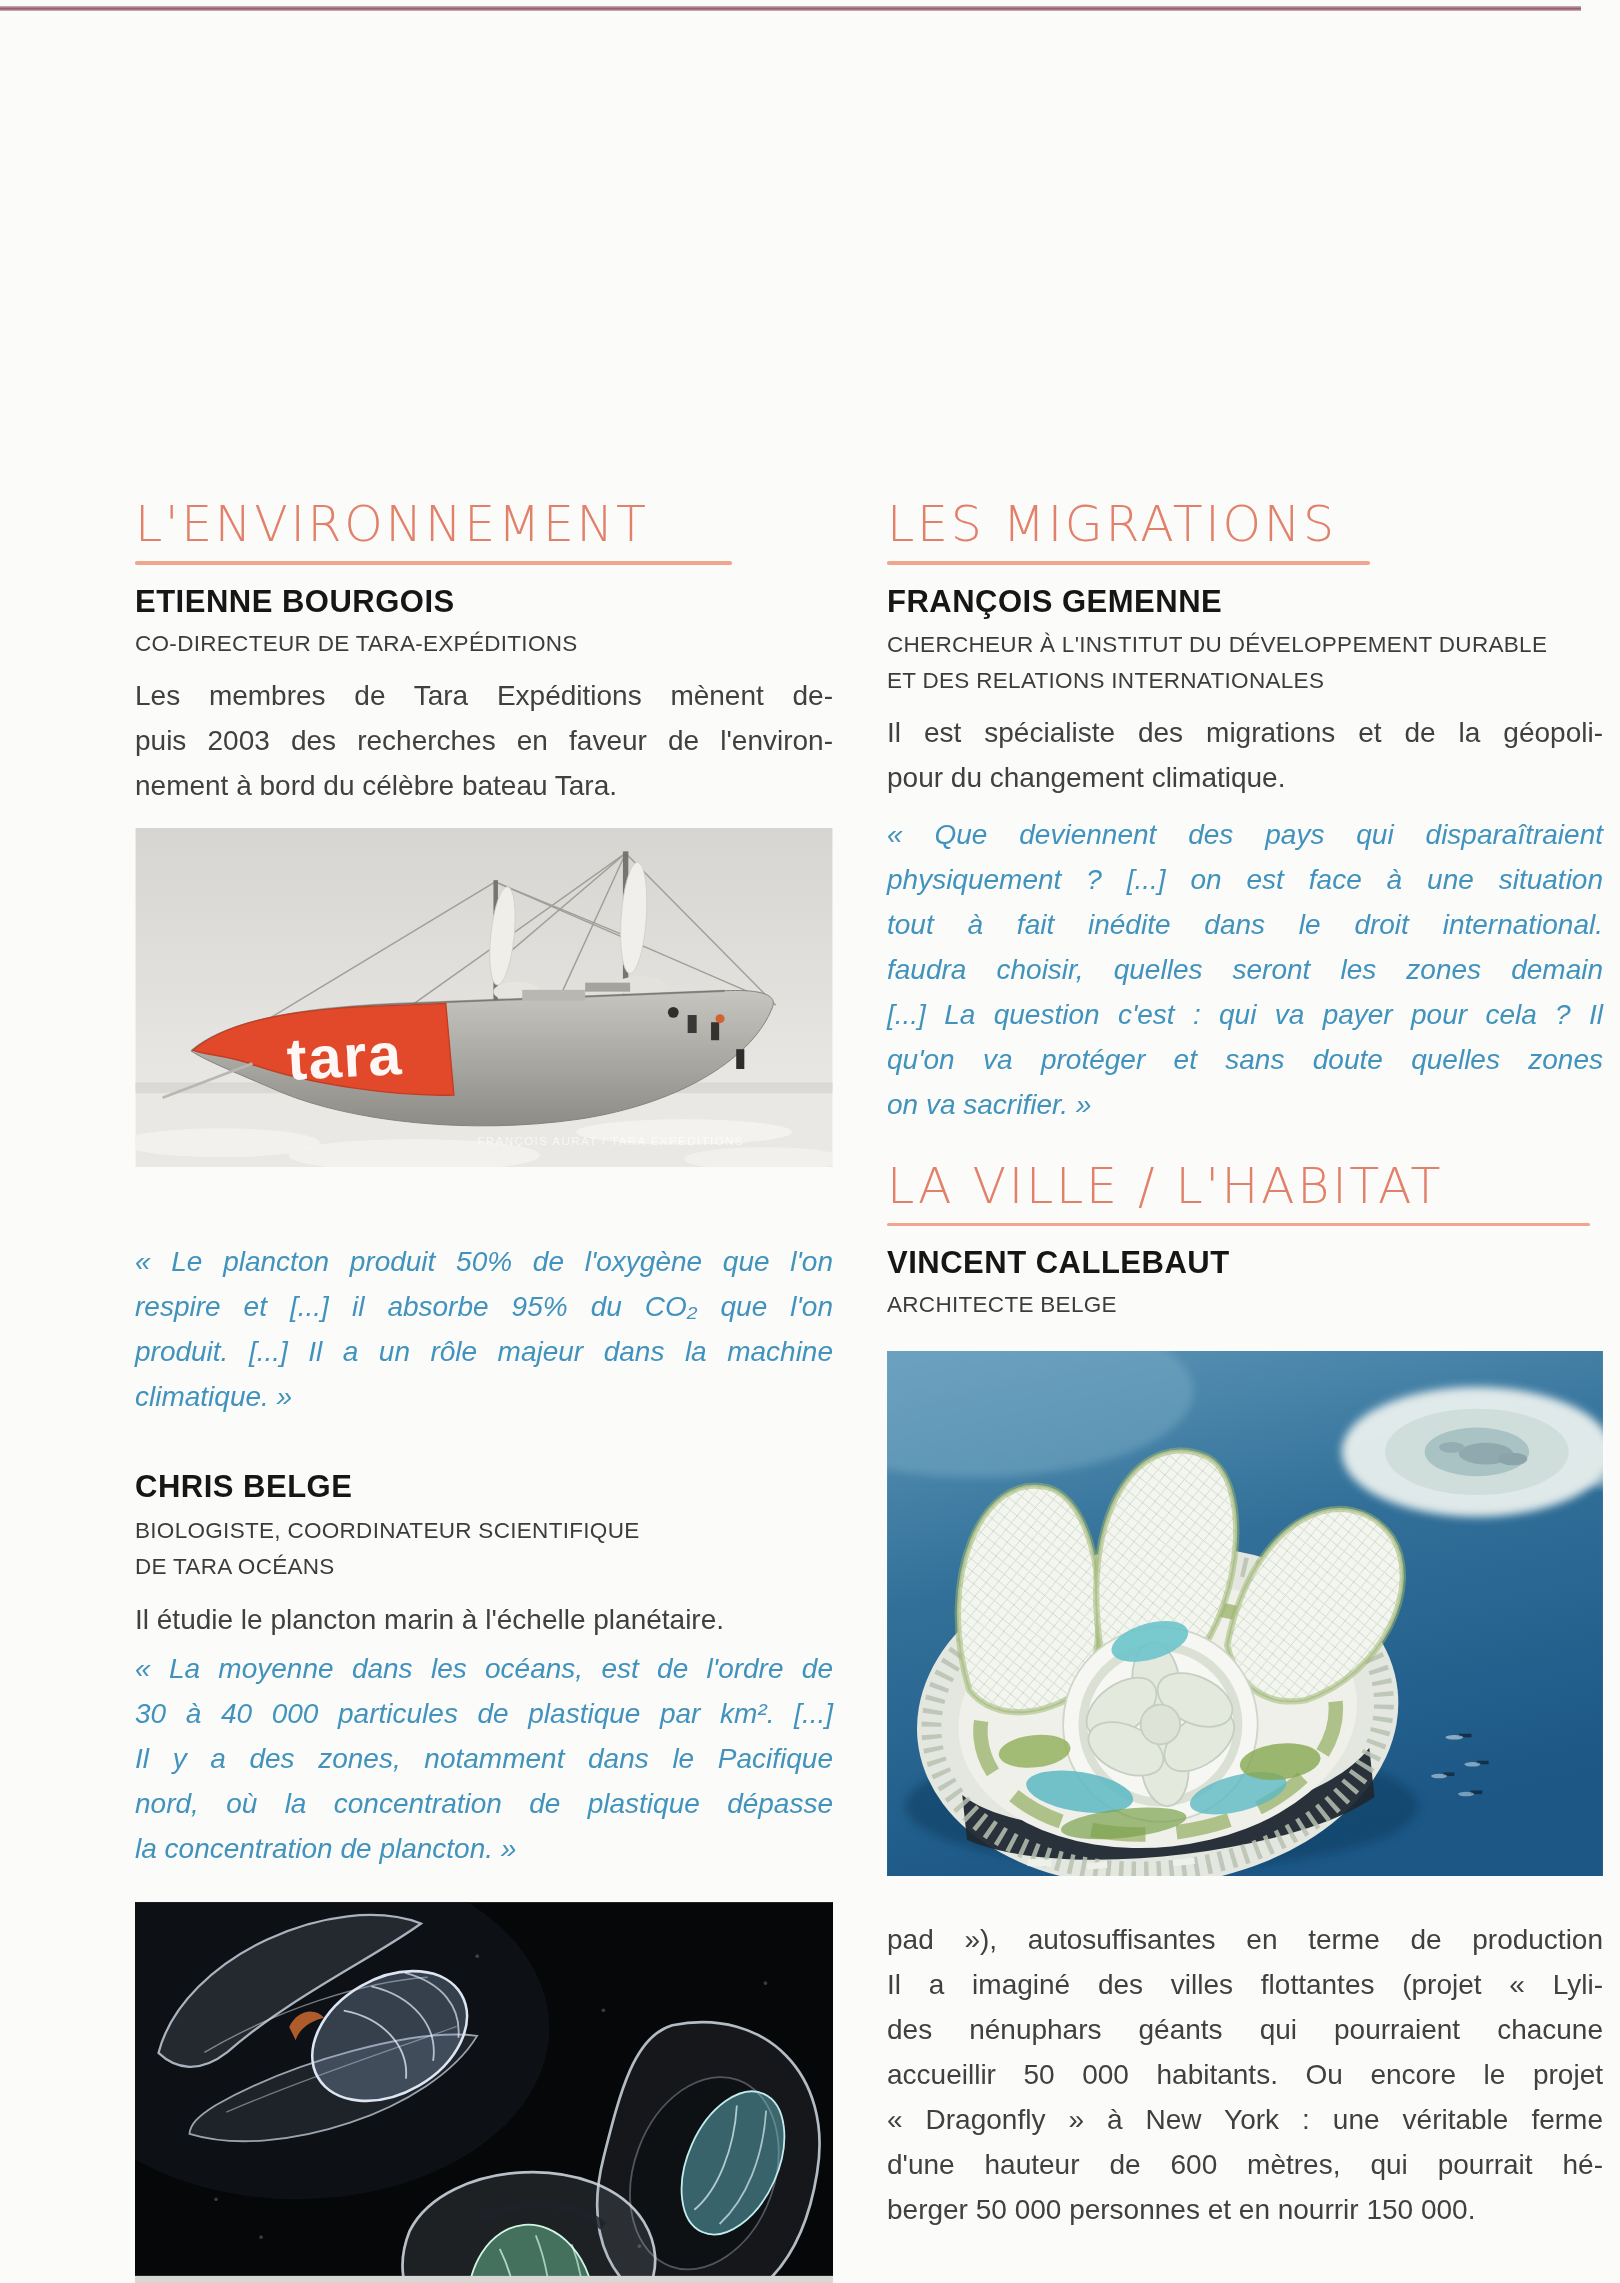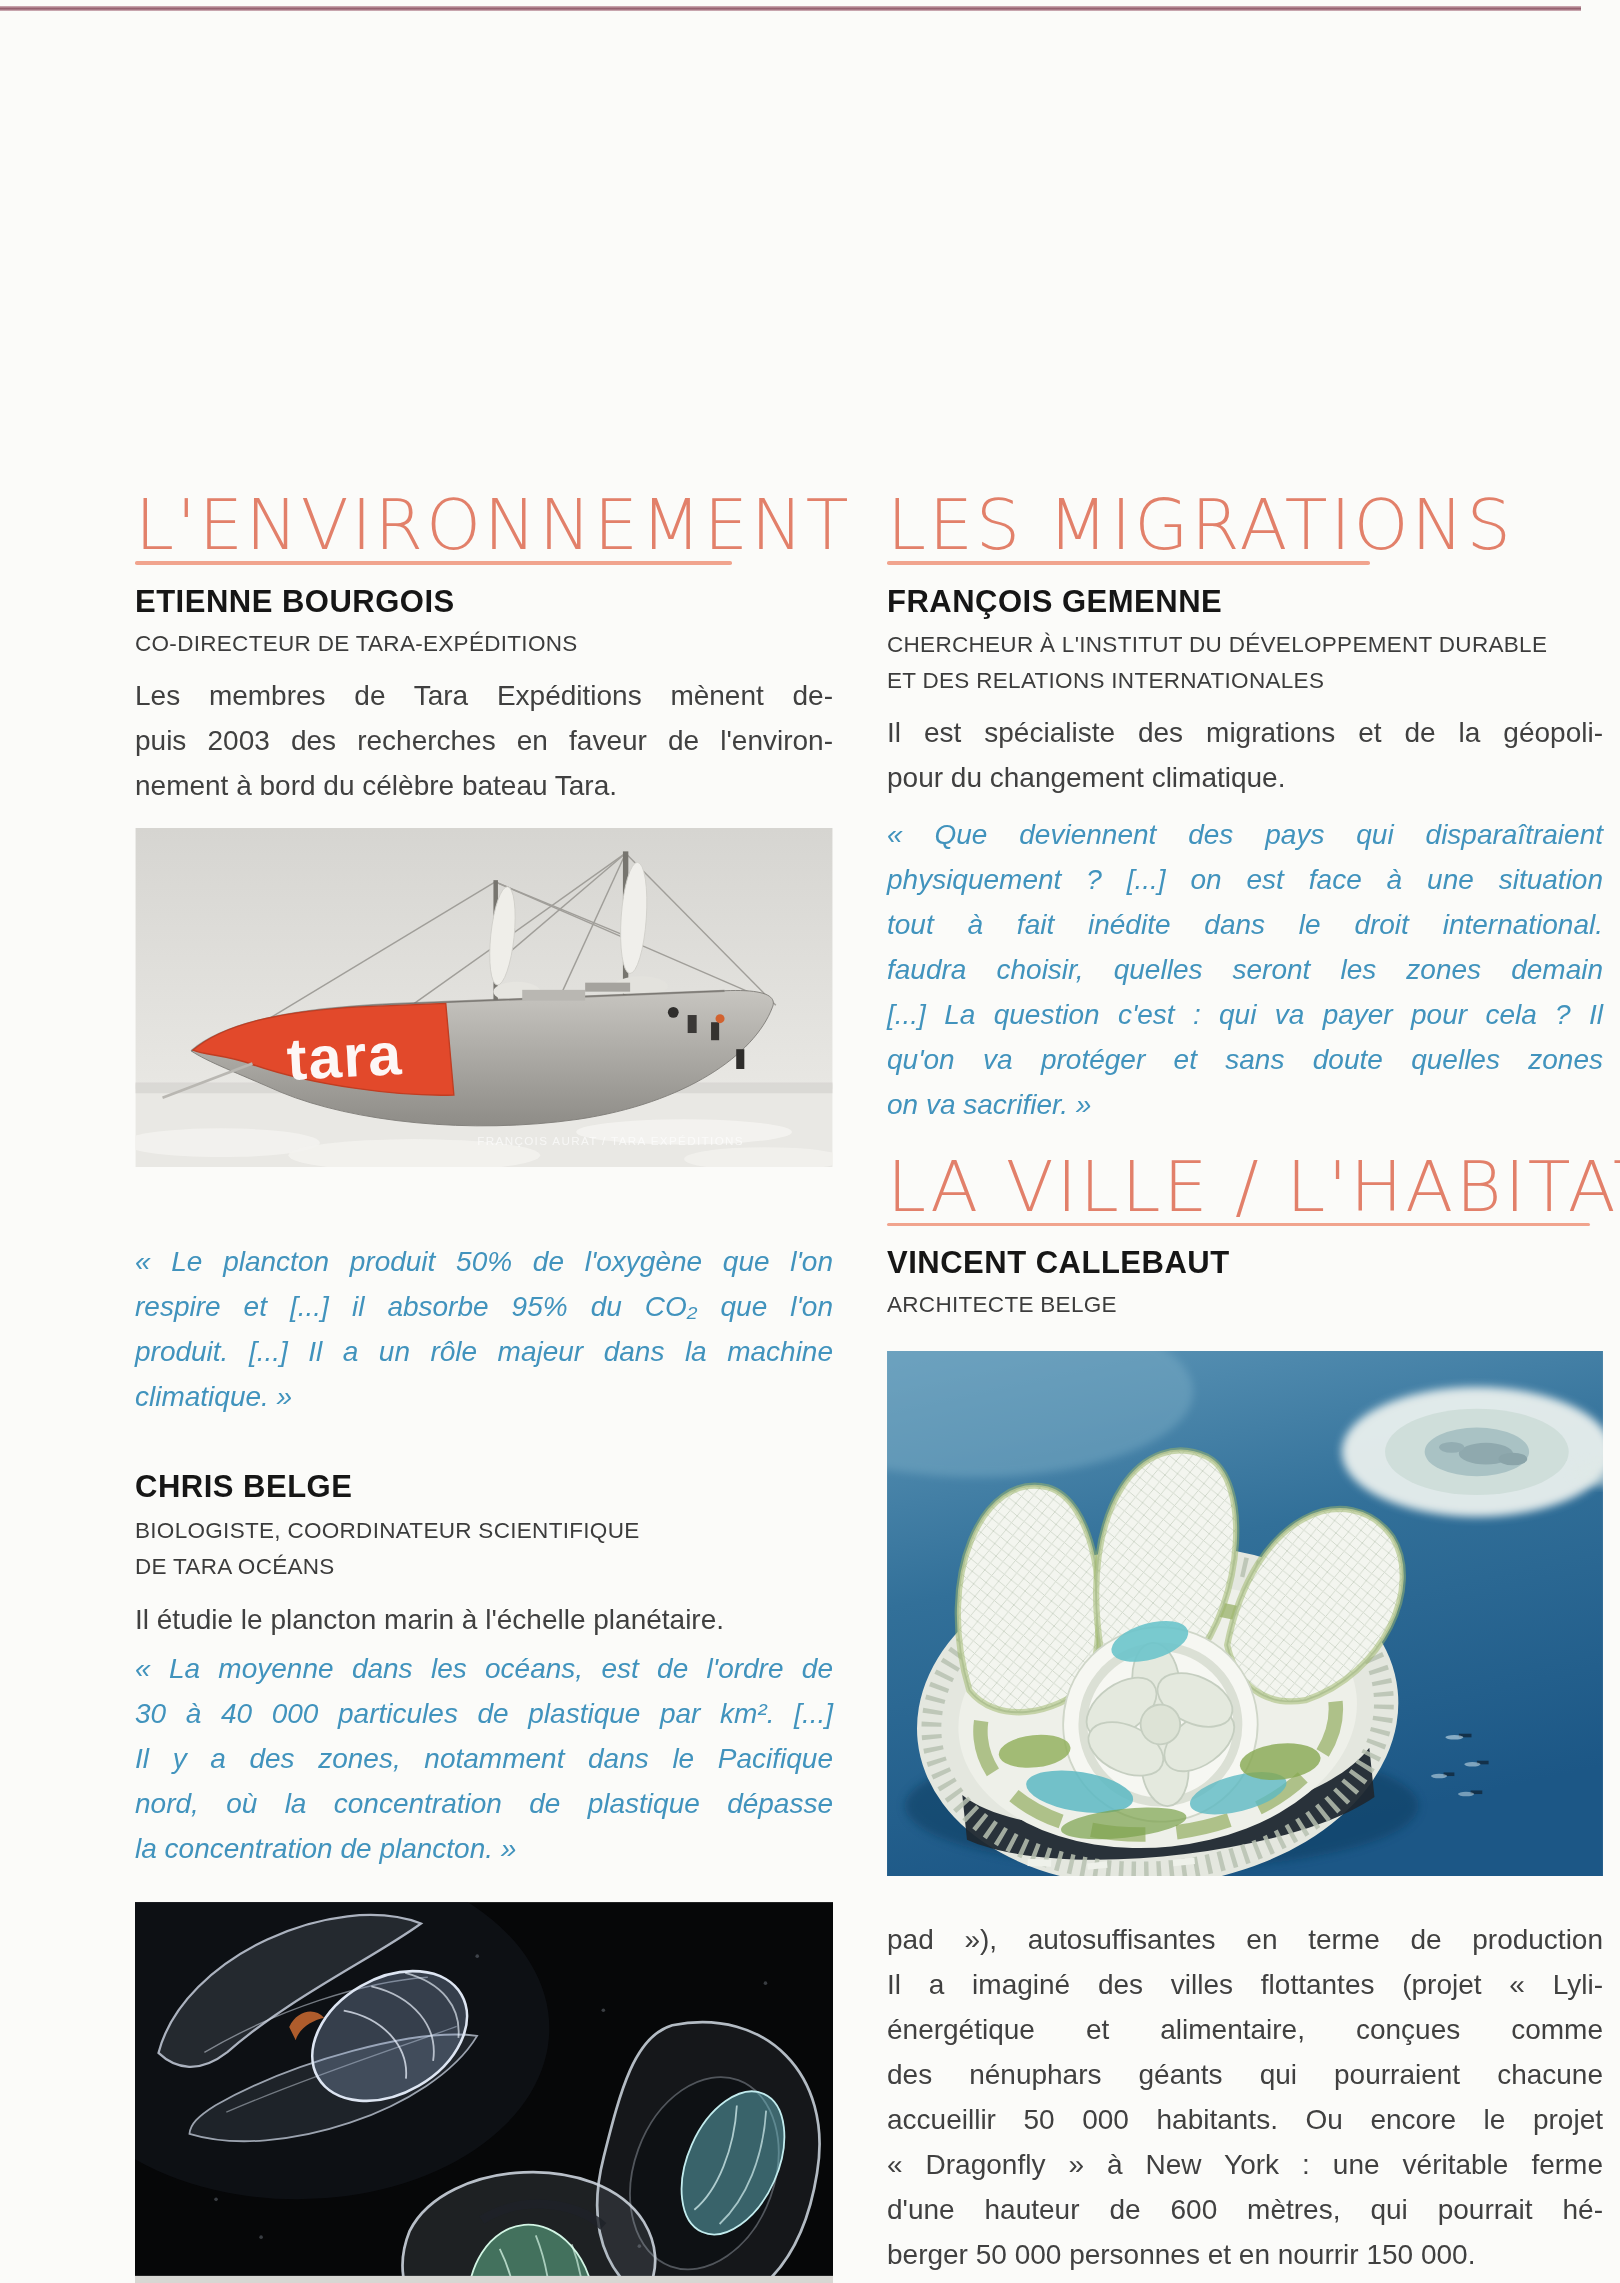--- a/index.html
+++ b/index.html
@@ -12,21 +12,21 @@
   .top-rule {
     position:absolute; top:6.3px; left:0; width:1581px; height:4.5px;
     background:linear-gradient(to bottom,#d3b3ba 0%,#8f5868 55%,#d8bcc2 100%);
   }
   .col { position:absolute; top:497px; }
   .col-left  { left:135px; width:698px; }
   .col-right { left:887px; width:716px; }
 
   .sec-title {
     font-family:"DejaVu Sans","Liberation Sans",sans-serif;
-    font-weight:200; font-size:70px; line-height:56px;
+    font-weight:200; font-size:49px; line-height:56px;
     color:#e2806a; letter-spacing:2.7px; white-space:nowrap;
   }
   .rule { height:3.6px; background:#f1a48e; margin-top:8px; border-radius:1.8px; }
   .rule-env   { width:597px; }
   .rule-migr  { width:483px; }
   .rule-ville { width:703px; }
 
   .p-name { margin-top:19px; font-size:31px; line-height:36px; font-weight:700; color:#161616; letter-spacing:0.5px; }
   .p-role { margin-top:7.2px;  font-size:22.5px; line-height:34px; color:#3c3c3c; letter-spacing:0.3px; }
   .p-role .rln { line-height:36px; }
@@ -319,21 +319,20 @@
           <ellipse cx="613" cy="472" rx="9" ry="2.5" fill="#cfe3ec" opacity="0.55"></ellipse>
         <rect x="648" y="488" width="13" height="4" fill="#13314a"></rect>
           <ellipse cx="643" cy="492" rx="9" ry="2.5" fill="#cfe3ec" opacity="0.5"></ellipse>
       </g>
     </svg>
   </div>
 
   <div class="body-p ville-p">
     <div class="ln">pad »), autosuffisantes en terme de production</div>
     <div class="ln">Il a imaginé des villes flottantes (projet « Lyli-</div>
-    <div class="ln">énergétique et alimentaire, conçues comme</div>
     <div class="ln">des nénuphars géants qui pourraient chacune</div>
     <div class="ln">accueillir 50 000 habitants. Ou encore le projet</div>
     <div class="ln">« Dragonfly » à New York : une véritable ferme</div>
     <div class="ln">d'une hauteur de 600 mètres, qui pourrait hé-</div>
     <div class="ln">berger 50 000 personnes et en nourrir 150 000.</div>
   </div>
 </div>
 
 
 </body></html>

